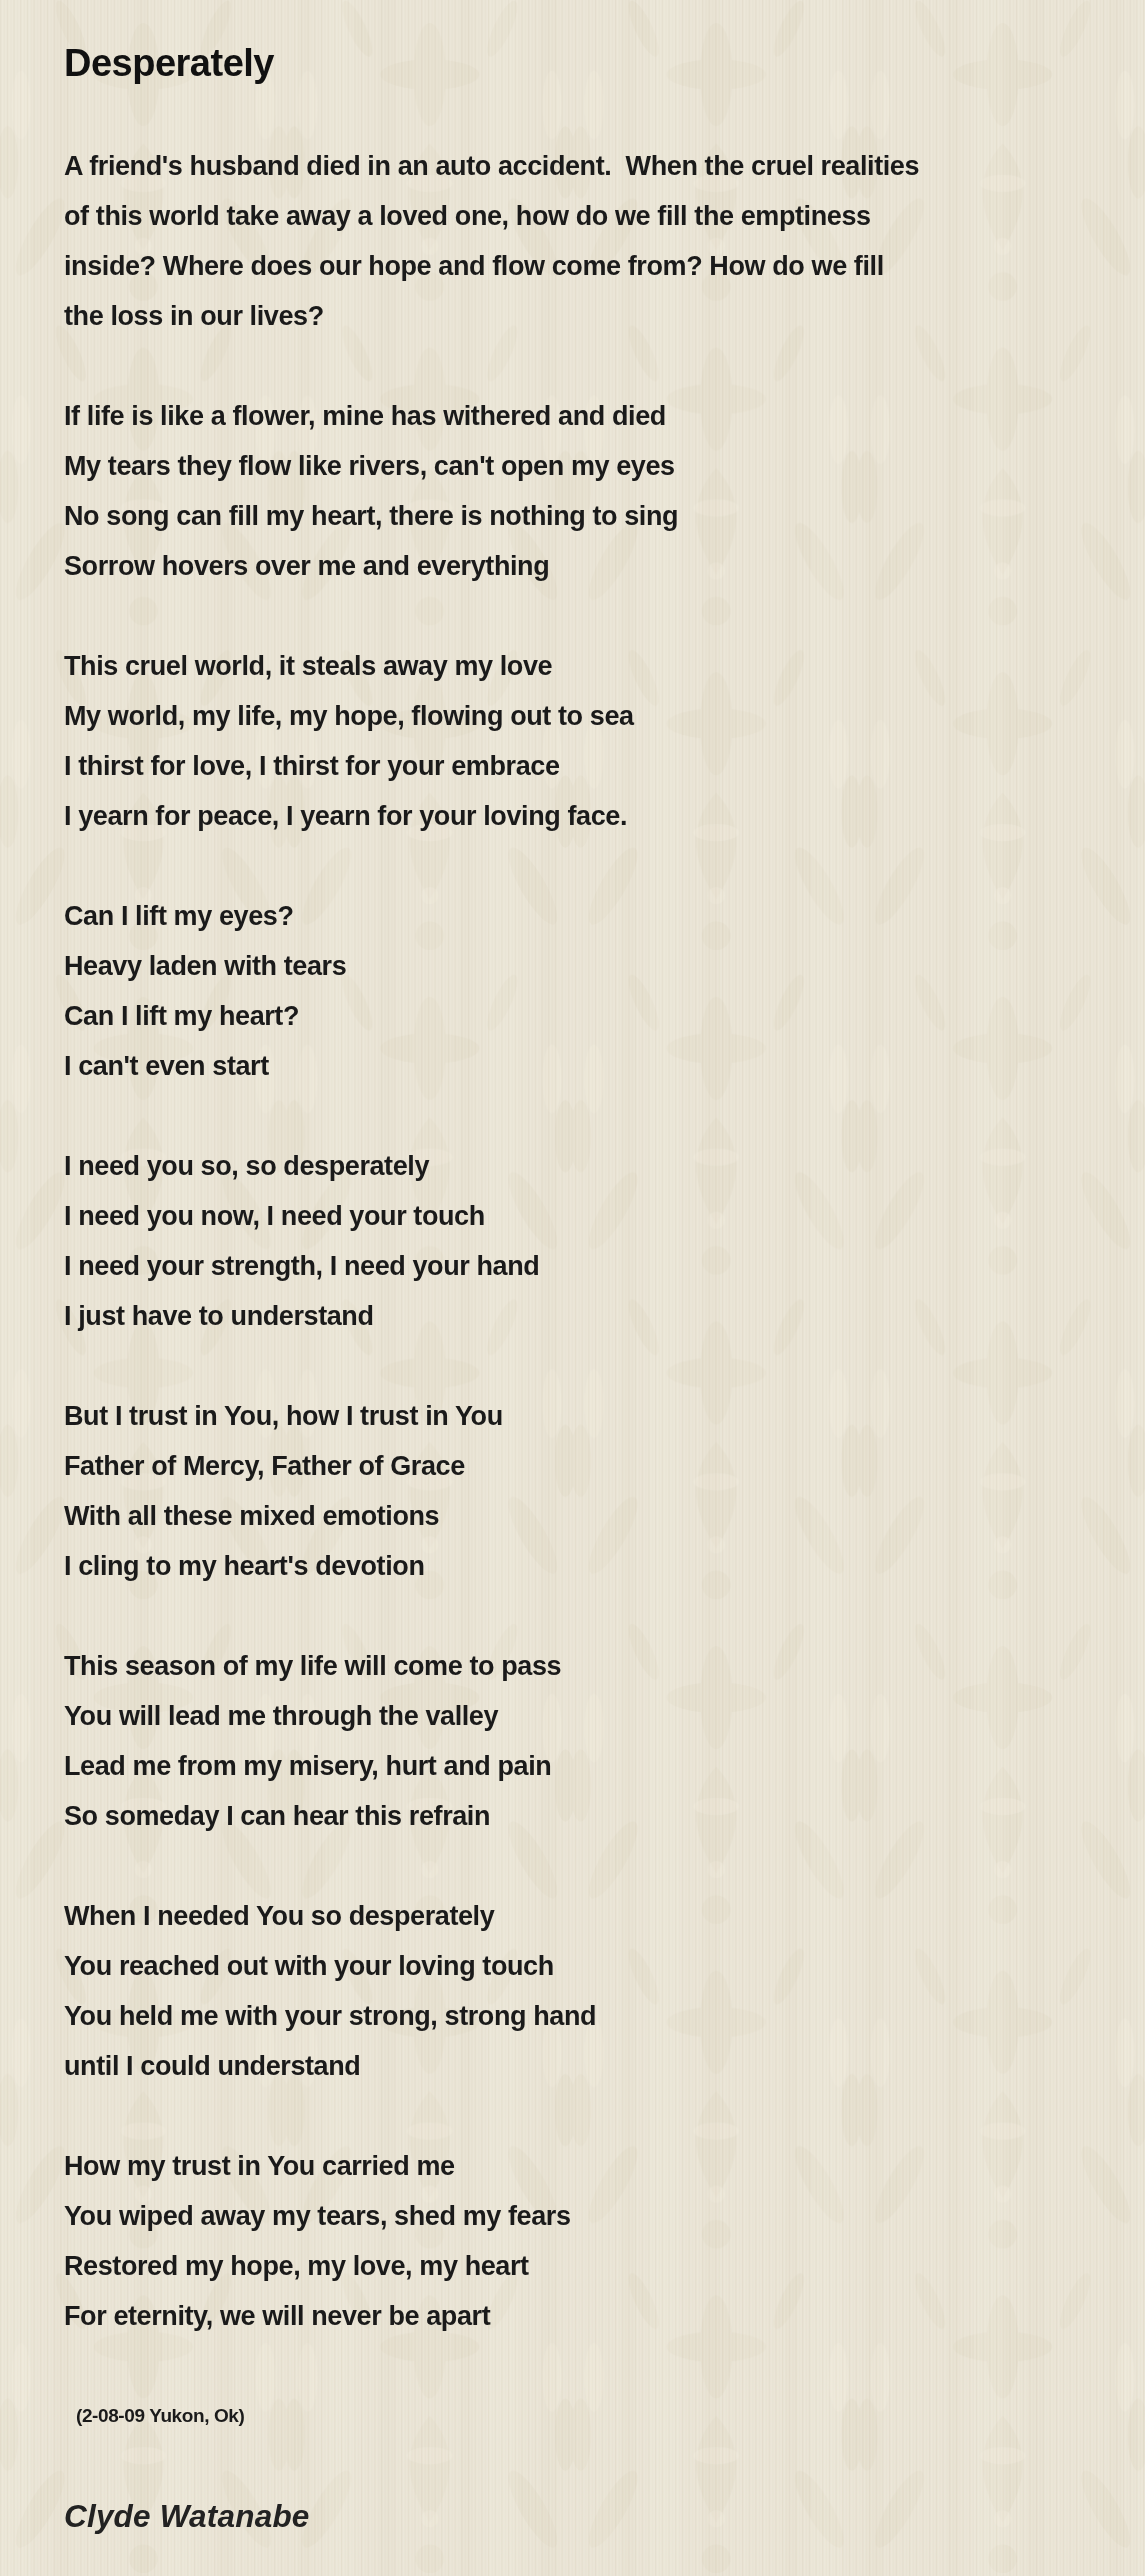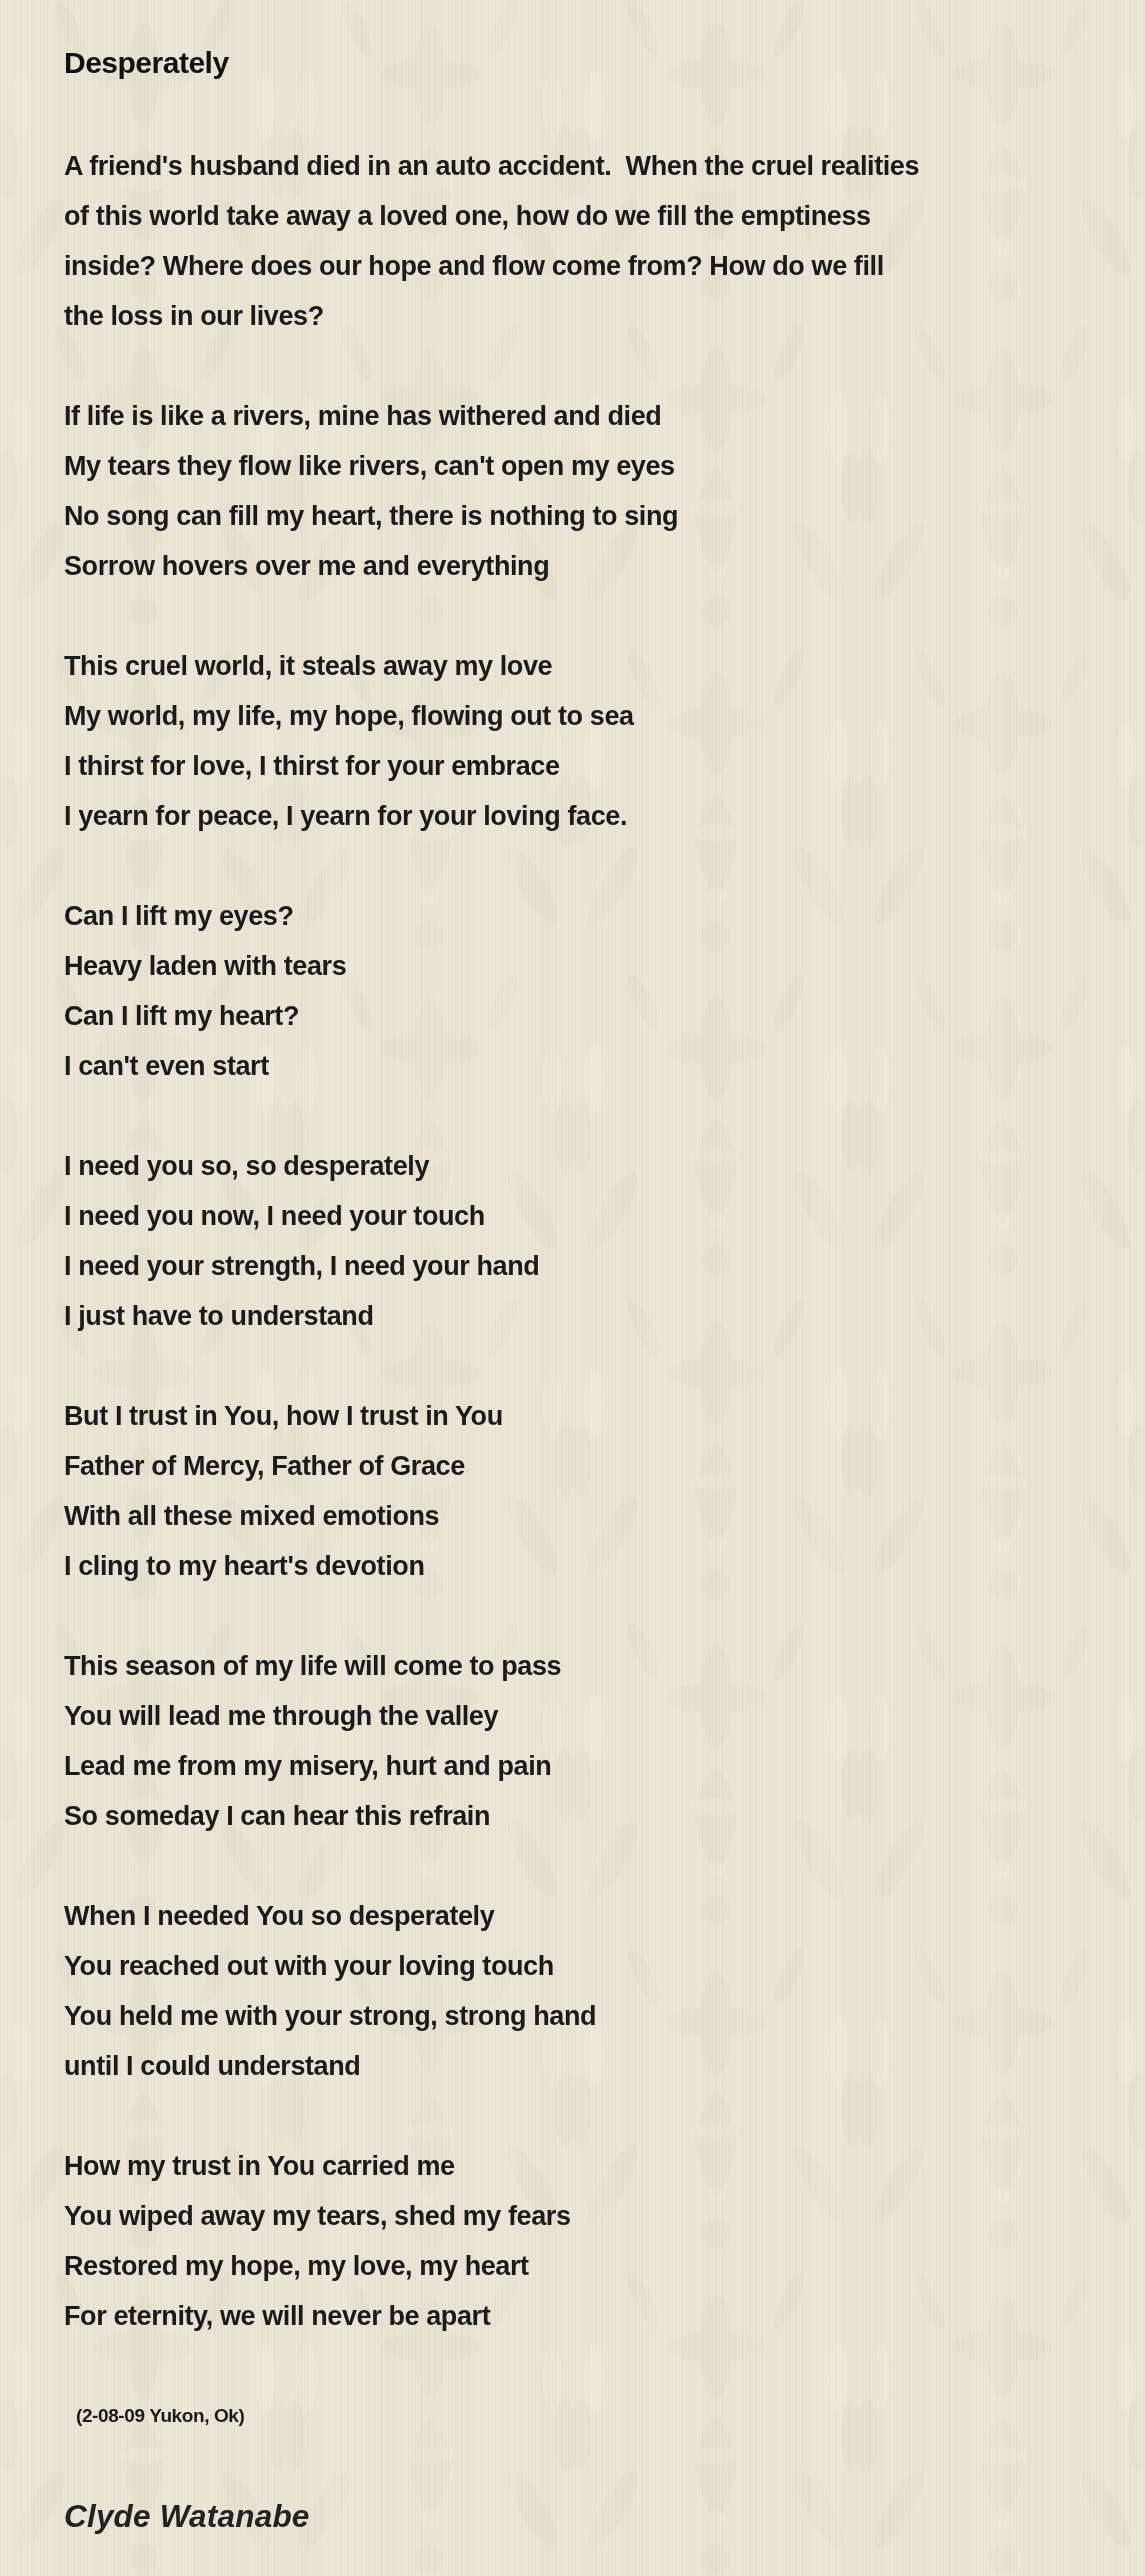--- a/index.html
+++ b/index.html
@@ -22,21 +22,21 @@
     z-index: 0;
   }
   .content {
     position: relative;
     z-index: 1;
     padding: 38px 38px 0 64px;
     color: #161616;
   }
   .title {
     margin: 0 0 53px 0;
-    font-size: 30px;
+    font-size: 38px;
     line-height: 50px;
     font-weight: 700;
     letter-spacing: -0.5px;
     color: #111111;
     white-space: pre;
   }
   .stanza { margin: 0 0 50px 0; }
   .line {
     margin: 0;
     font-size: 27px;
@@ -116,21 +116,21 @@
     <h1 class="title">Desperately</h1>
 
     <div>
         <div class="stanza">
           <p class="line">A friend's husband died in an auto accident.  When the cruel realities</p>
           <p class="line">of this world take away a loved one, how do we fill the emptiness</p>
           <p class="line">inside? Where does our hope and flow come from? How do we fill</p>
           <p class="line">the loss in our lives?</p>
         </div>
         <div class="stanza">
-          <p class="line">If life is like a rivers, mine has withered and died</p>
+          <p class="line">If life is like a flower, mine has withered and died</p>
           <p class="line">My tears they flow like rivers, can't open my eyes</p>
           <p class="line">No song can fill my heart, there is nothing to sing</p>
           <p class="line">Sorrow hovers over me and everything</p>
         </div>
         <div class="stanza">
           <p class="line">This cruel world, it steals away my love</p>
           <p class="line">My world, my life, my hope, flowing out to sea</p>
           <p class="line">I thirst for love, I thirst for your embrace</p>
           <p class="line">I yearn for peace, I yearn for your loving face.</p>
         </div>

